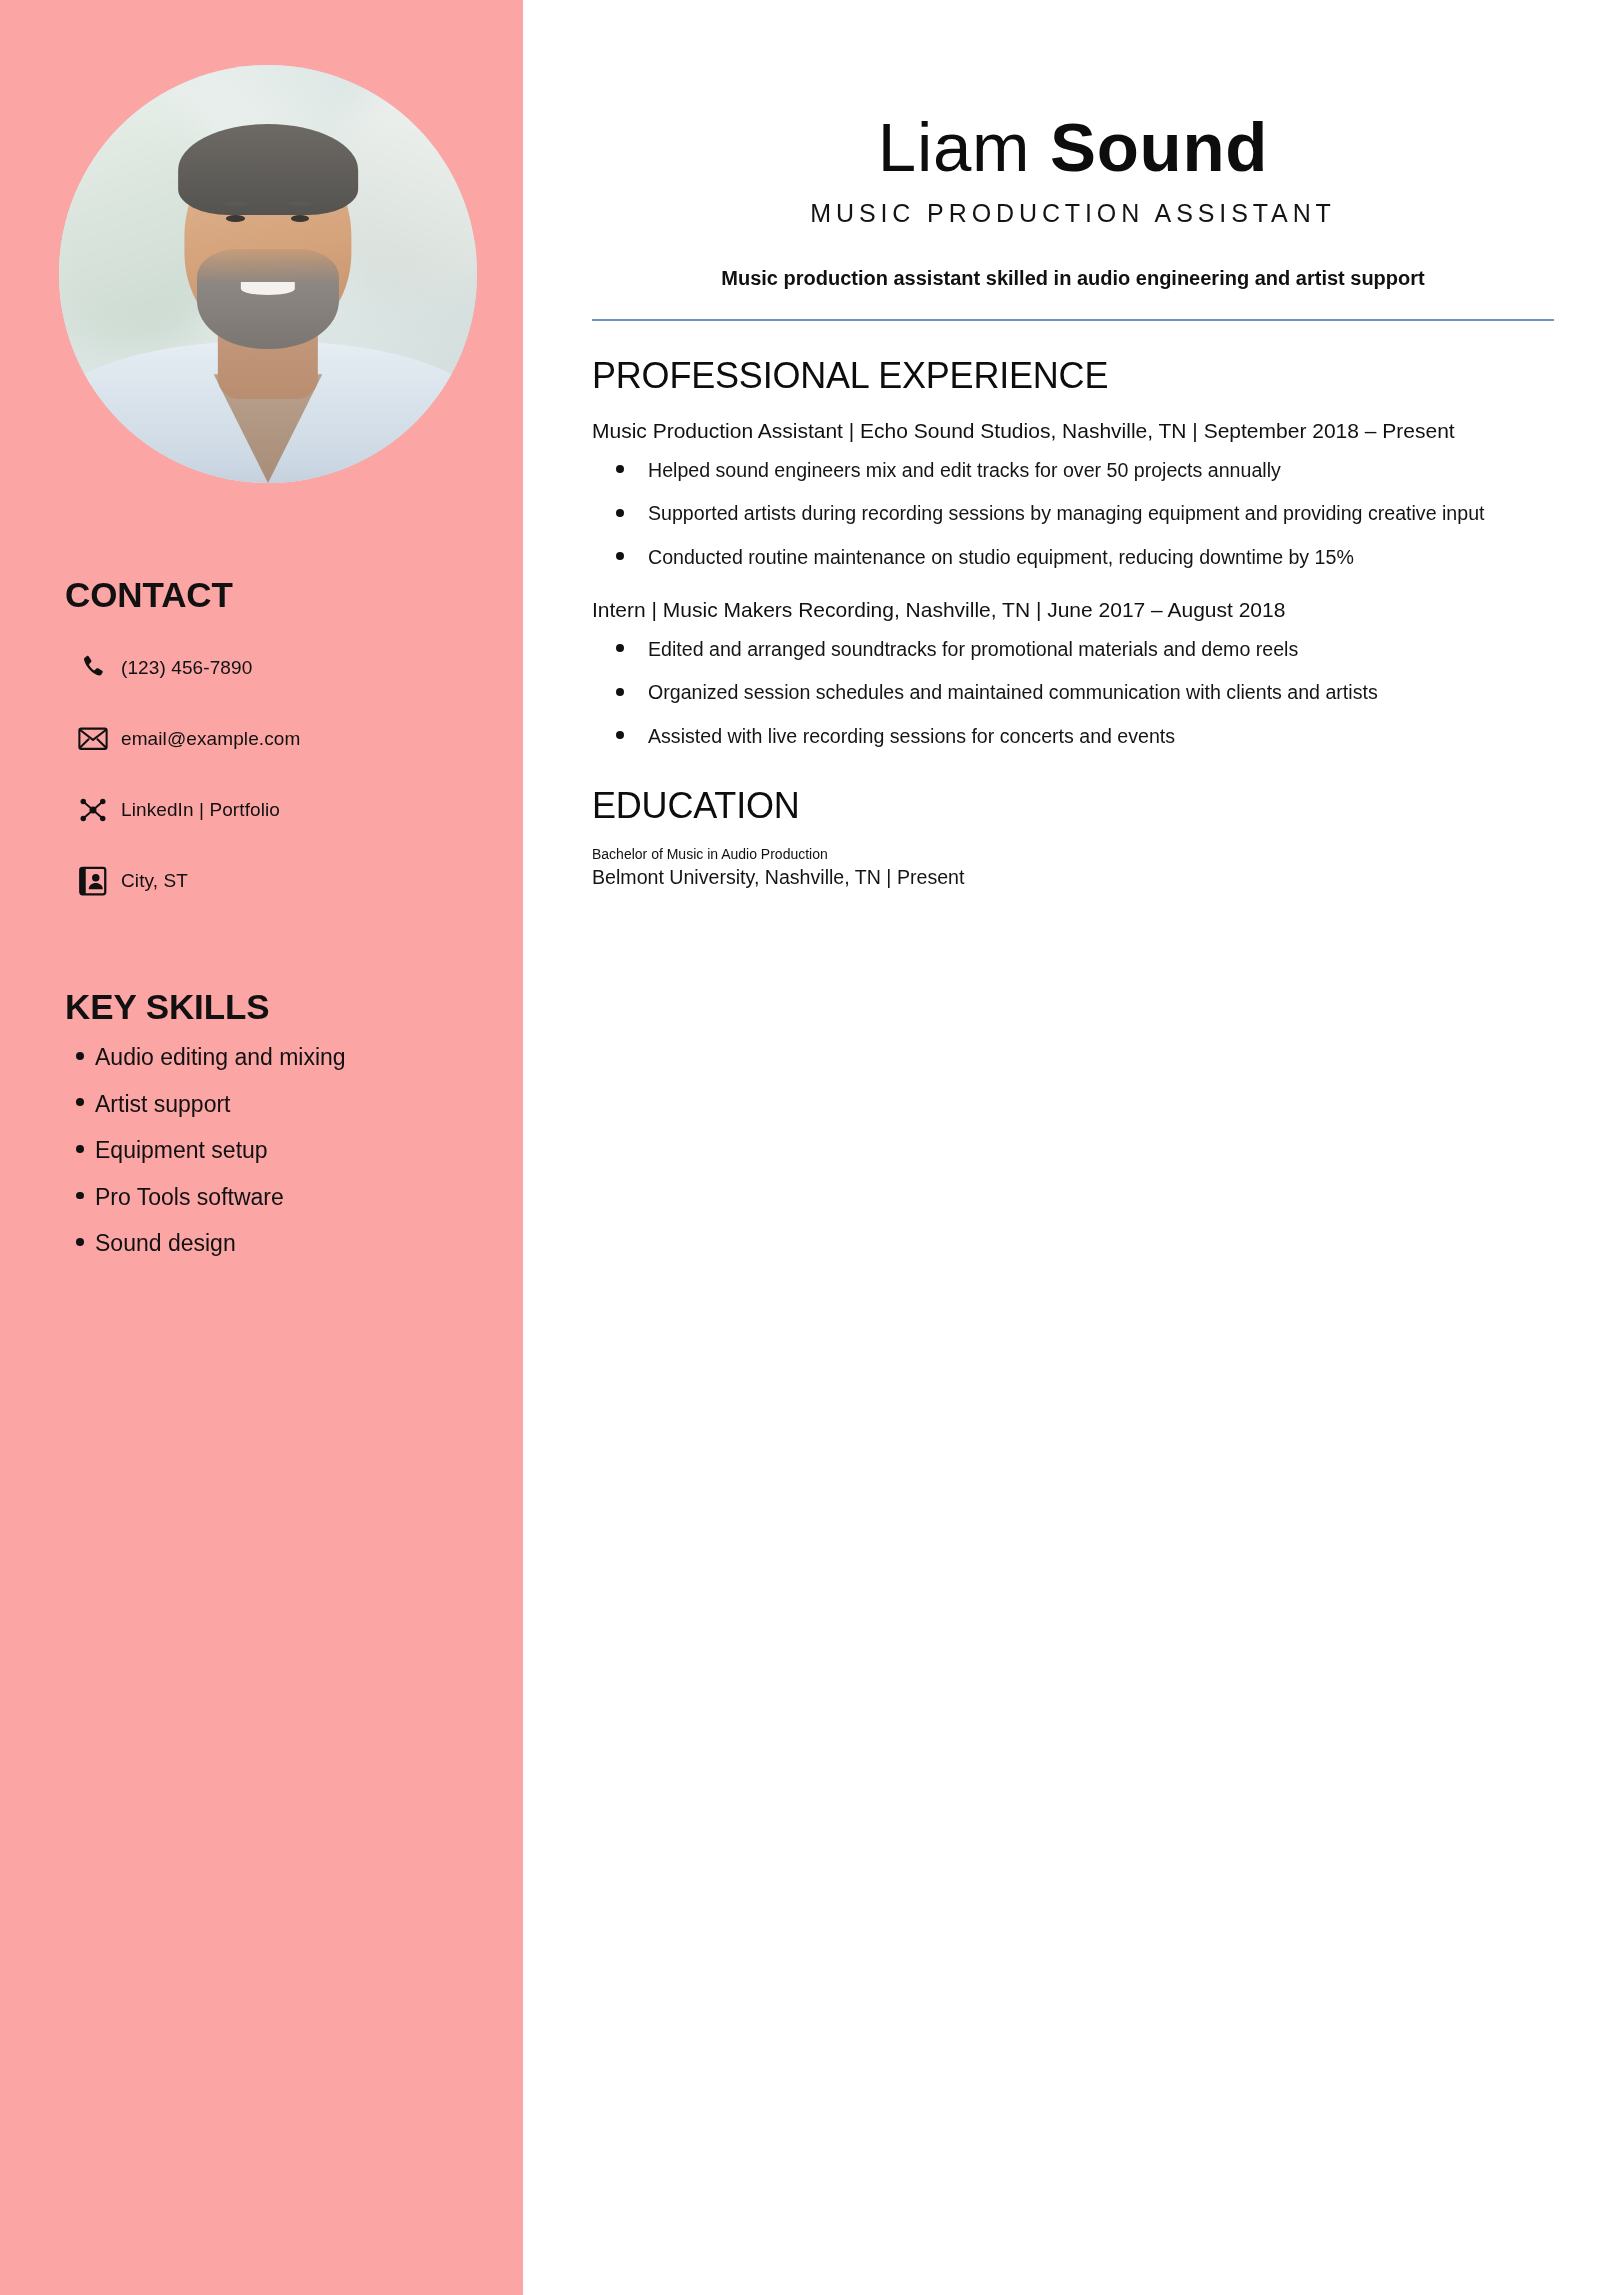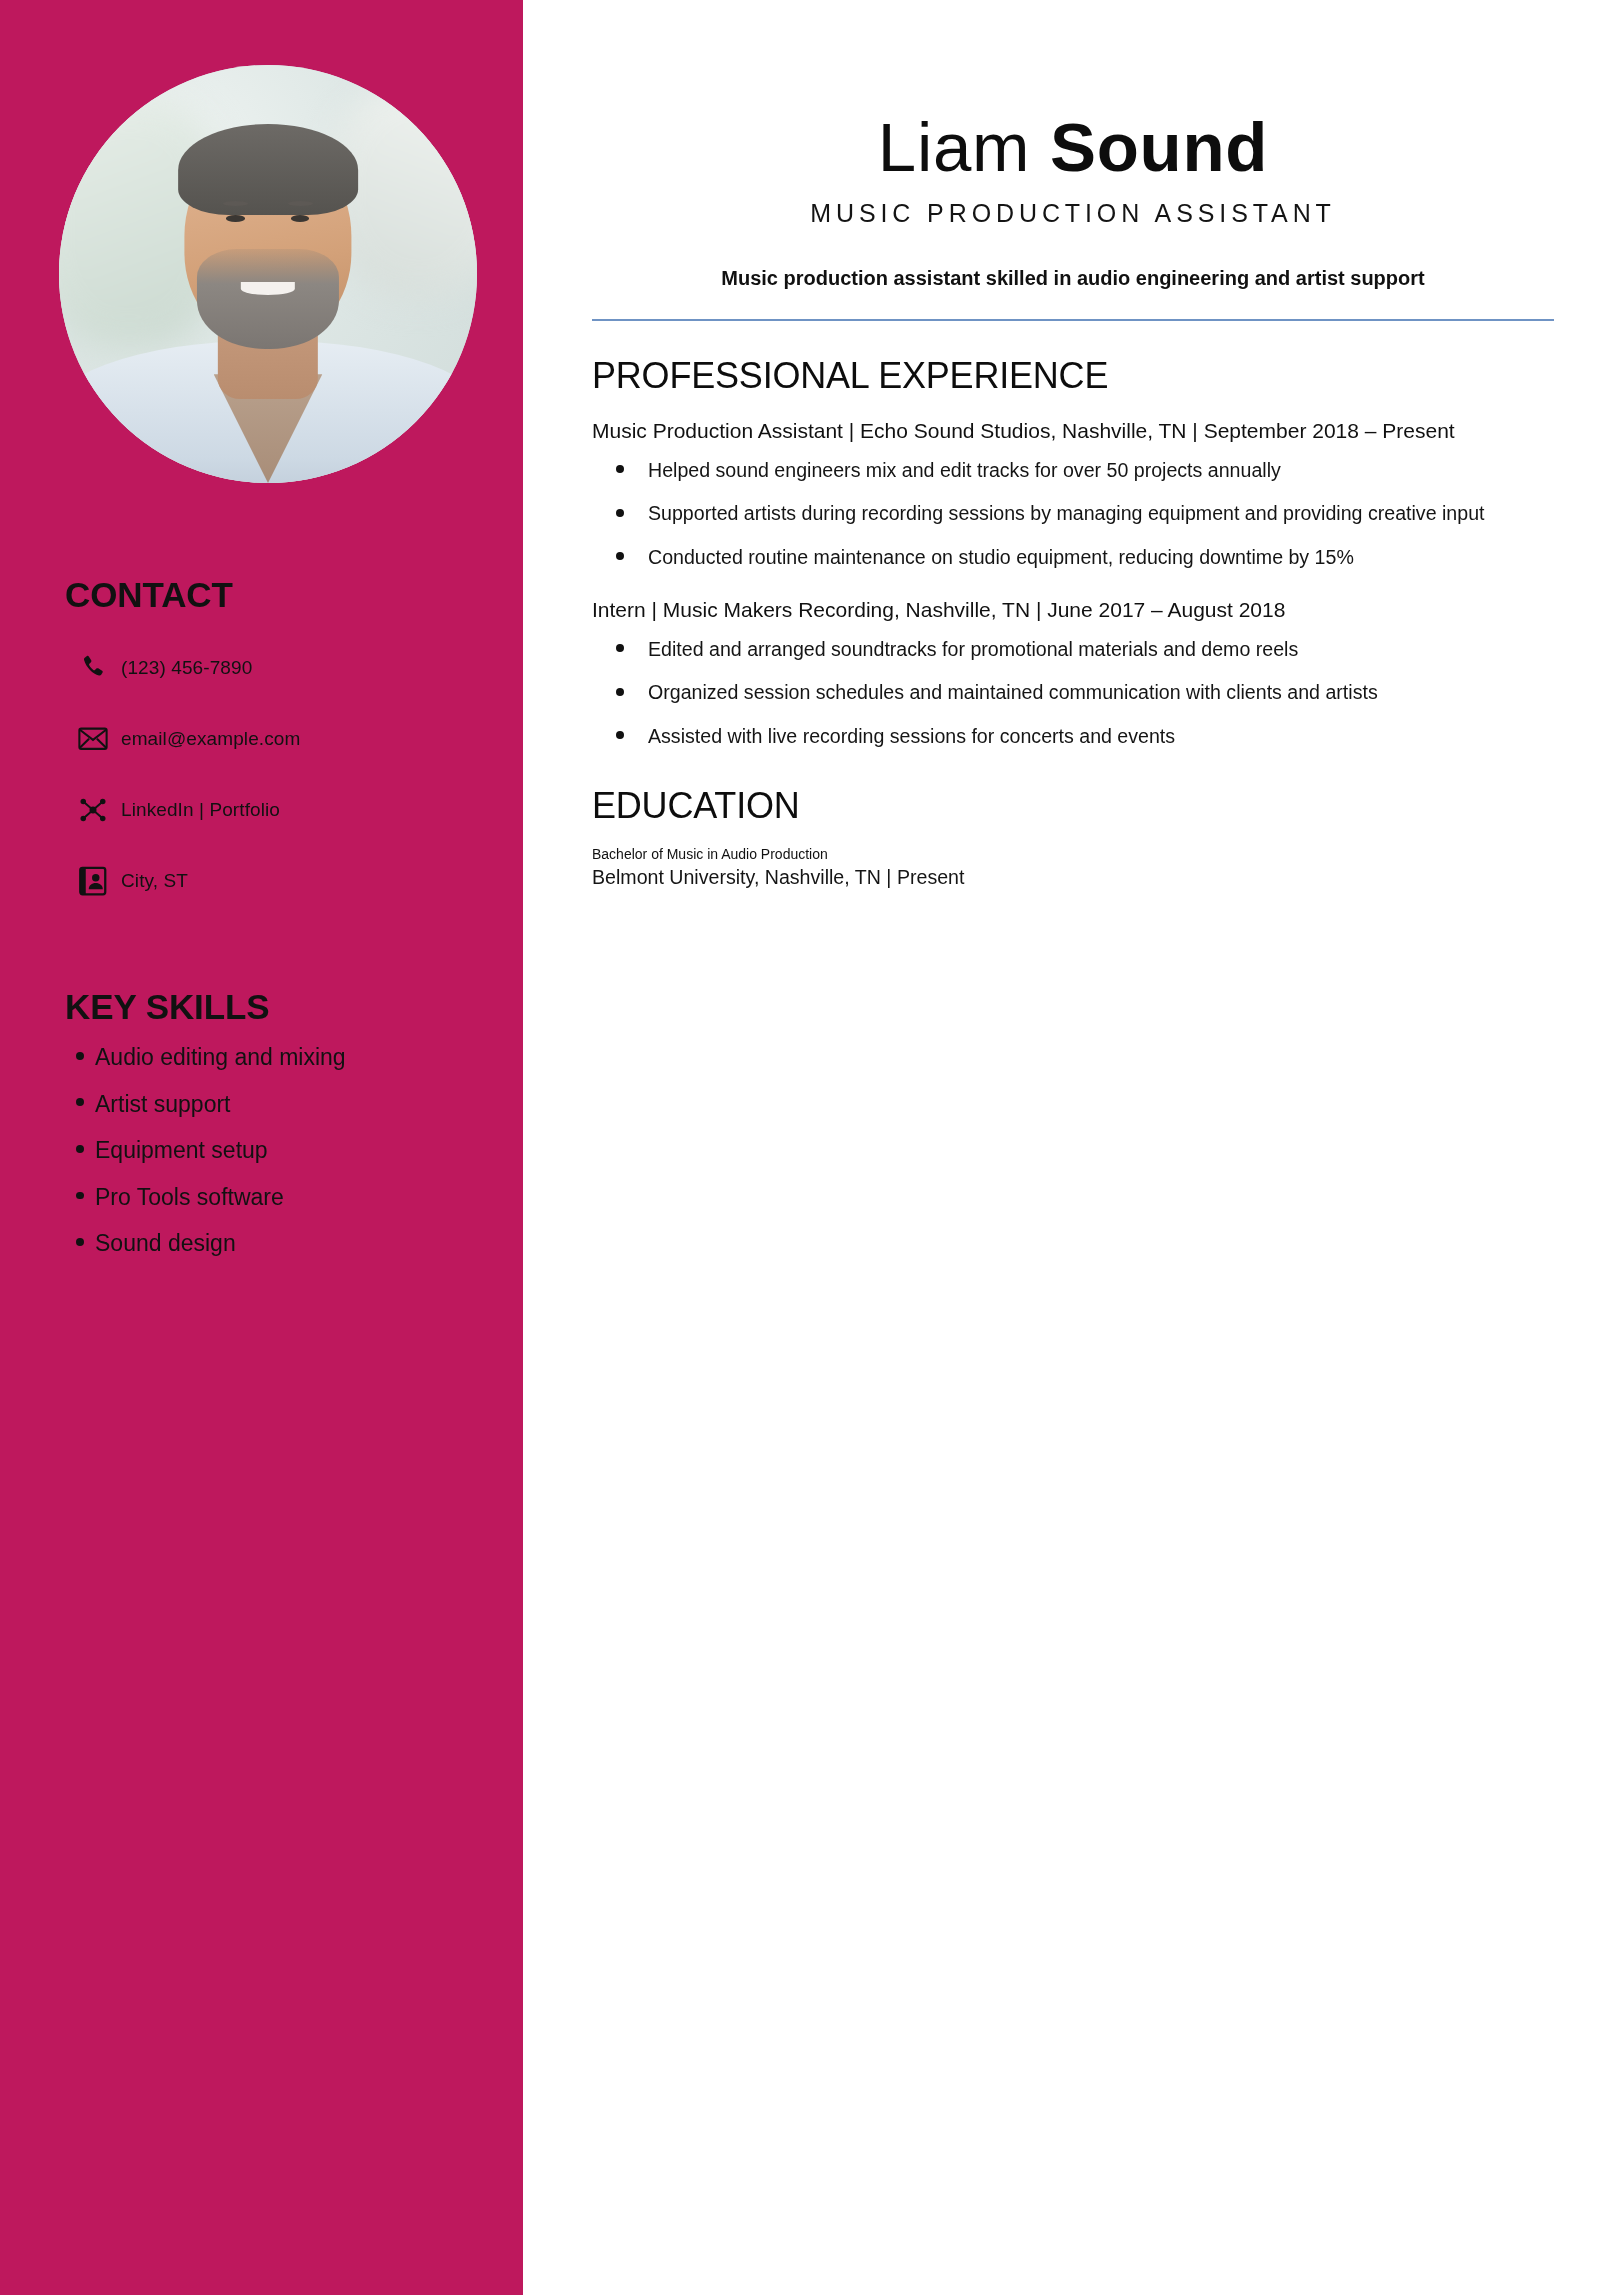--- a/index.html
+++ b/index.html
@@ -18,21 +18,21 @@
     position: relative;
     width: 1623px;
     height: 2295px;
     display: flex;
     background: #ffffff;
   }
   
   .sidebar {
     width: 523px;
     min-width: 523px;
-    background: #be185d;
+    background: #fca5a5;
     position: relative;
     box-sizing: border-box;
     text-decoration: underline;
   }
   .photo-wrap {
     position: absolute;
     left: 59px;
     top: 65px;
     width: 418px;
     display: flex;

